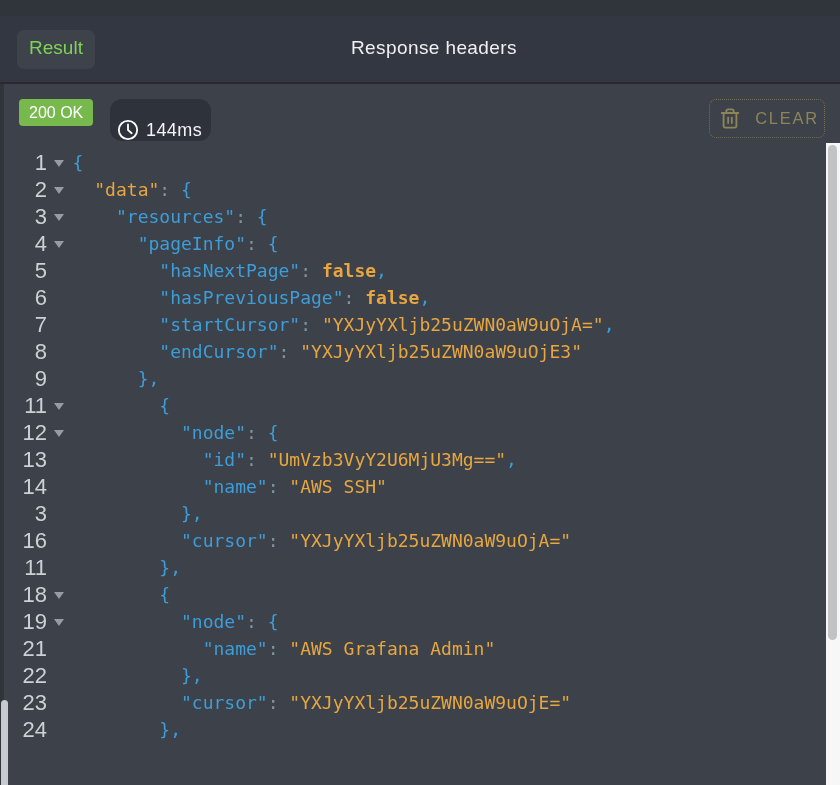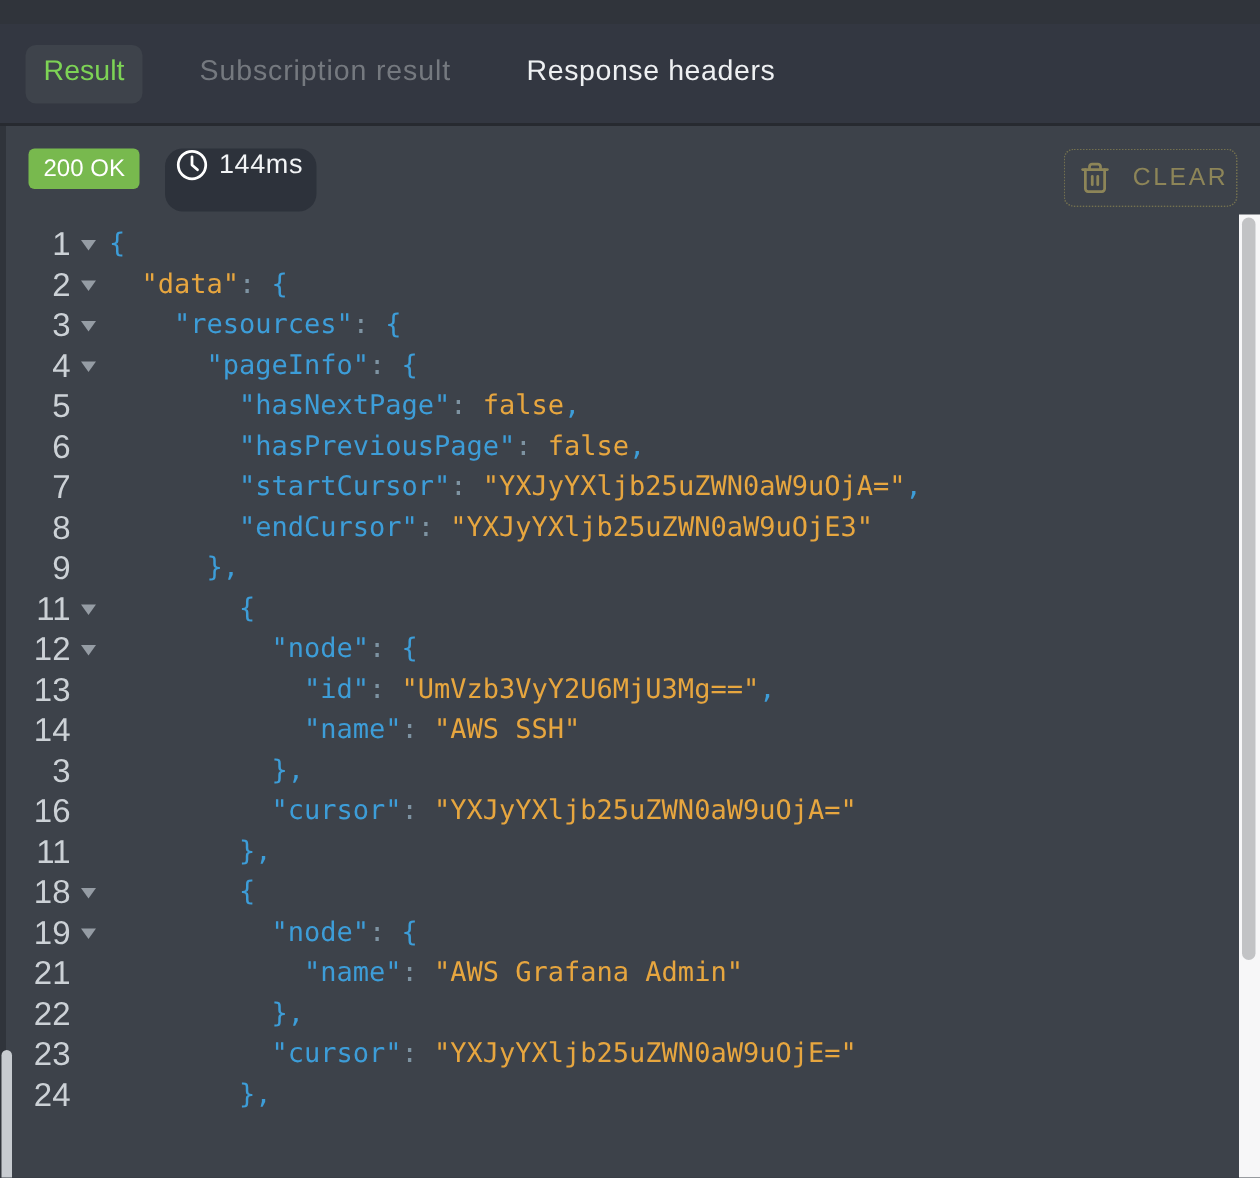--- a/index.html
+++ b/index.html
@@ -18,21 +18,21 @@
                font-size:19px; cursor:pointer; }
   #tab-subscription { left:133px; color:#75797f; letter-spacing:0.6px; }
   #tab-headers { left:351px; color:#eef0f2; letter-spacing:0.4px; }
 
   
   .badge-status { position:absolute; left:19px; top:83px; height:27px; border-radius:4px;
                   background:#78b94e; color:#ffffff; font-size:16px; display:flex;
                   align-items:center; padding:0 10px; }
   .badge-time { position:absolute; left:110px; top:83px; height:42px; border-radius:12px;
                 background:#2d323b; color:#f2f4f6; font-size:18px; display:flex;
-                align-items:flex-start; gap:7px; padding:0 9px 0 7px; letter-spacing:0.4px; }
+                align-items:flex-end; gap:7px; padding:0 9px 0 7px; letter-spacing:0.4px; }
   .badge-time svg { display:block; }
   .clear-btn { position:absolute; left:709px; top:83px; width:116px; height:39px;
                border:1px dotted #74714f; border-radius:7px; background:transparent;
                display:flex; align-items:center; justify-content:center; gap:14px;
                padding-left:4px; color:#8d8558; cursor:pointer; }
   .clear-btn .lbl { font-size:16.5px; letter-spacing:1.7px; }
 
   
   .left-strip { position:absolute; left:0; top:68px; width:4px; height:717px; background:#30343b; }
 
@@ -46,42 +46,39 @@
                 font-size:22px; line-height:27px; color:#ccd1d6; }
   .fold { position:absolute; left:50px; top:10.5px; width:0; height:0;
           border-left:5.5px solid transparent; border-right:5.5px solid transparent;
           border-top:7px solid #959ca4; cursor:pointer; }
   .code { position:absolute; left:68.6px; top:0; white-space:pre;
           font-size:18px; line-height:27px; color:#9fb3c8; }
   .tk-k { color:#3d9dd8; }
   .tk-p { color:#3d9dd8; }
   .tk-c { color:#7e93a2; }
   .tk-s { color:#e7a63f; }
-  .tk-a { color:#e7a63f; font-weight:normal; }
+  .tk-a { color:#e7a63f; font-weight:bold; }
 
   
   .scroll-track { position:absolute; left:826px; top:127px; width:14px; height:658px;
                   background:#f7f7f8; }
   .scroll-thumb { position:absolute; left:1.5px; top:2px; width:9px; height:495px;
                   border-radius:5px; background:#c2c3c5; }
   .left-thumb { position:absolute; left:1px; top:684px; width:7px; height:91px;
                 border-radius:4px; background:#c7cbd0; }
 </style>
 </head>
 <body>
 
 <div id="app">
 
   <div class="tabbar">
     <div class="tab-pill">
       <span>Result</span>
     </div>
-    <div class="tab-plain" id="tab-subscription">
-      <span>Subscription result</span>
-    </div>
     <div class="tab-plain" id="tab-headers">
       <span>Response headers</span>
     </div>
   </div>
 
   <div class="badge-status">
     <span>200 OK</span>
   </div>
 
   <div class="badge-time">

